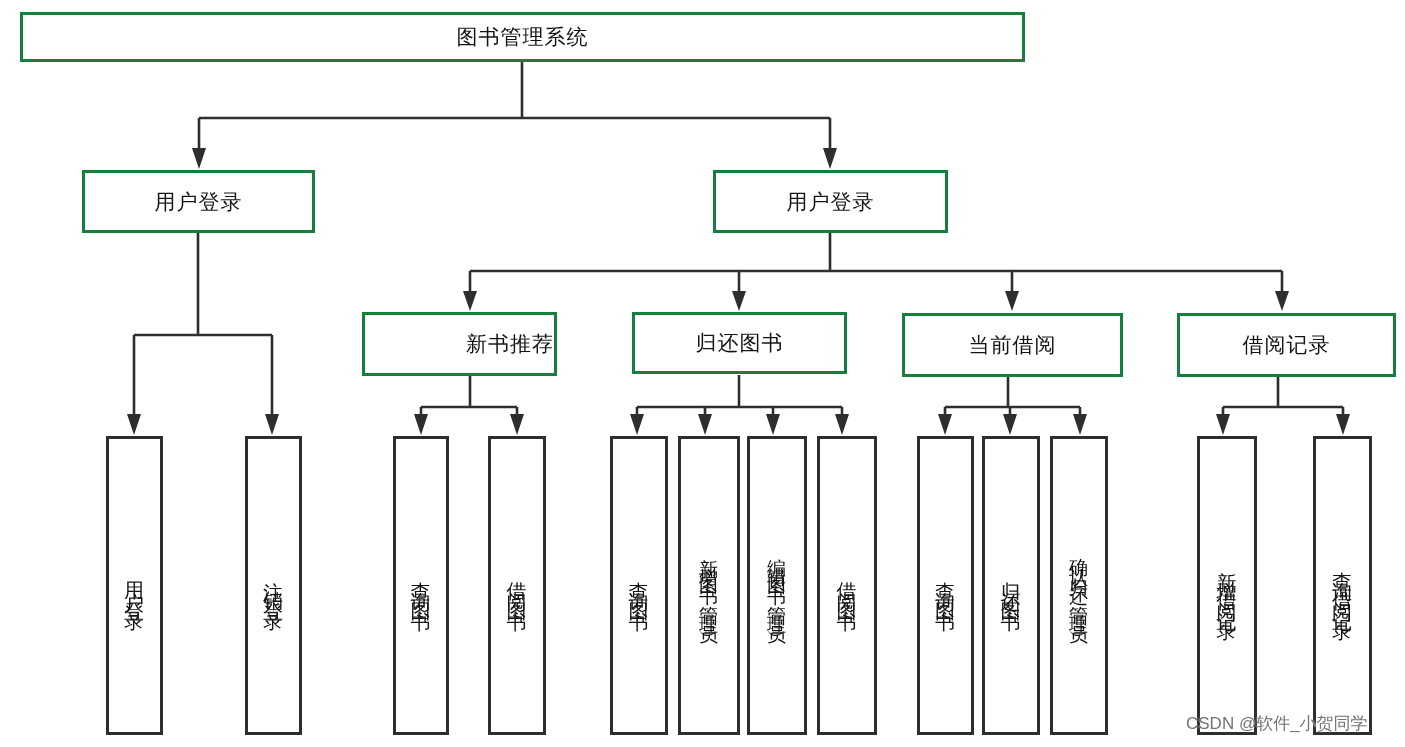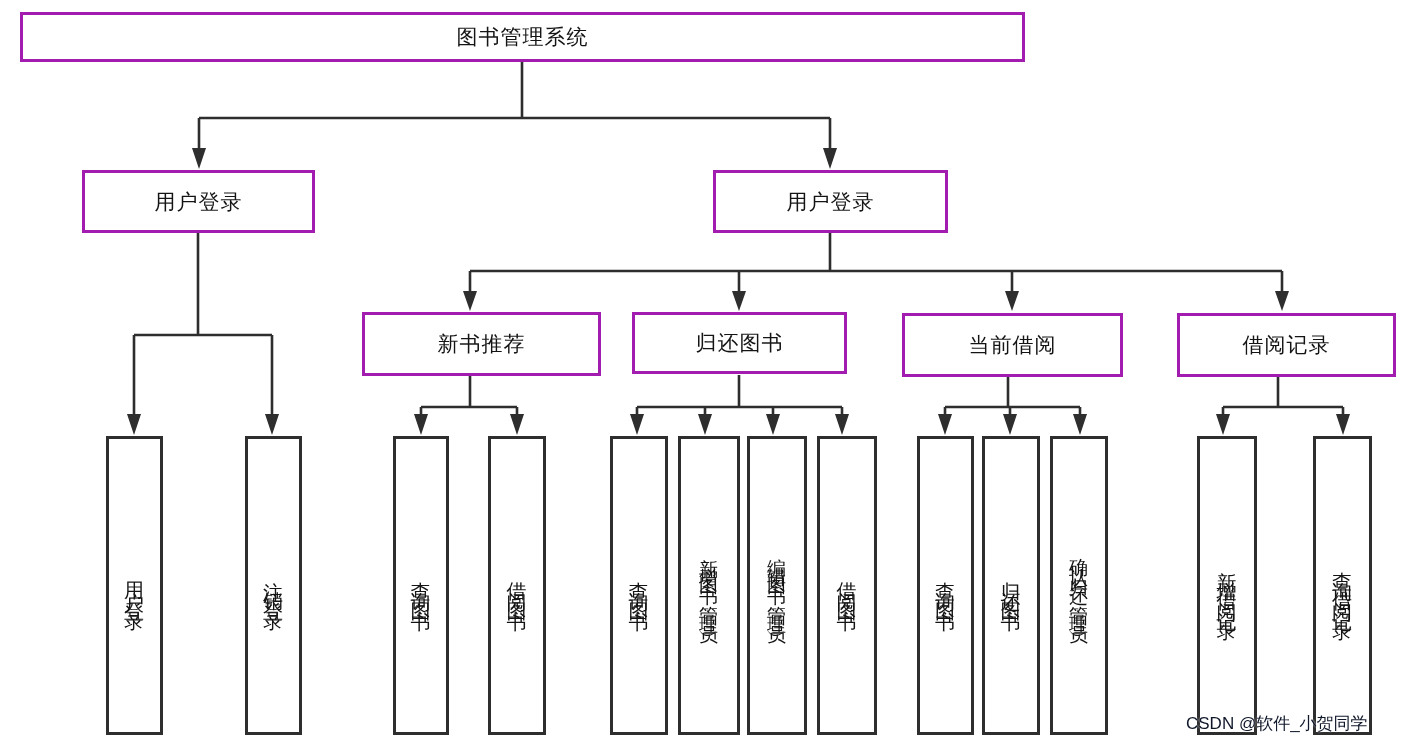--- a/index.html
+++ b/index.html
@@ -13,21 +13,21 @@
   }
   #connectors {
     position: absolute;
     left: 0; top: 0;
     width: 1405px; height: 747px;
     pointer-events: none;
   }
   .hbox {
     position: absolute;
     box-sizing: border-box;
-    border: 3px solid #a21caf;
+    border: 3px solid #15803d;
     background: #ffffff;
     display: flex;
     align-items: center;
     justify-content: center;
     font-size: 21px;
     color: #141414;
     letter-spacing: 1px;
     white-space: nowrap;
   }
   .vbox {
@@ -48,21 +48,21 @@
     text-orientation: mixed;
     letter-spacing: 0.5em;
     line-height: 1;
     white-space: nowrap;
   }
   #watermark {
     position: absolute;
     left: 1186px;
     top: 712px;
     font-size: 17px;
-    color: #0f172a;
+    color: #737373;
     text-shadow: 0 0 2px #ffffff;
     white-space: nowrap;
   }
 </style>
 </head>
 <body>
 
 <div id="canvas">
 
   <svg id="connectors" viewBox="0 0 1405 747" xmlns="http://www.w3.org/2000/svg">
@@ -138,21 +138,21 @@
     <span>图书管理系统</span>
   </div>
 
   <div class="hbox" style="left:82px; top:170px; width:233px; height:63px;">
     <span>用户登录</span>
   </div>
   <div class="hbox" style="left:713px; top:170px; width:235px; height:63px;">
     <span>用户登录</span>
   </div>
 
-  <div class="hbox" style="left:362px; top:312px; width:239px; height:64px;">
+  <div class="hbox" style="left:362px; top:312px; width:195px; height:64px;justify-content:flex-end;">
     <span>新书推荐</span>
   </div>
   <div class="hbox" style="left:632px; top:312px; width:215px; height:62px;">
     <span>归还图书</span>
   </div>
   <div class="hbox" style="left:902px; top:313px; width:221px; height:64px;">
     <span>当前借阅</span>
   </div>
   <div class="hbox" style="left:1177px; top:313px; width:219px; height:64px;">
     <span>借阅记录</span>

